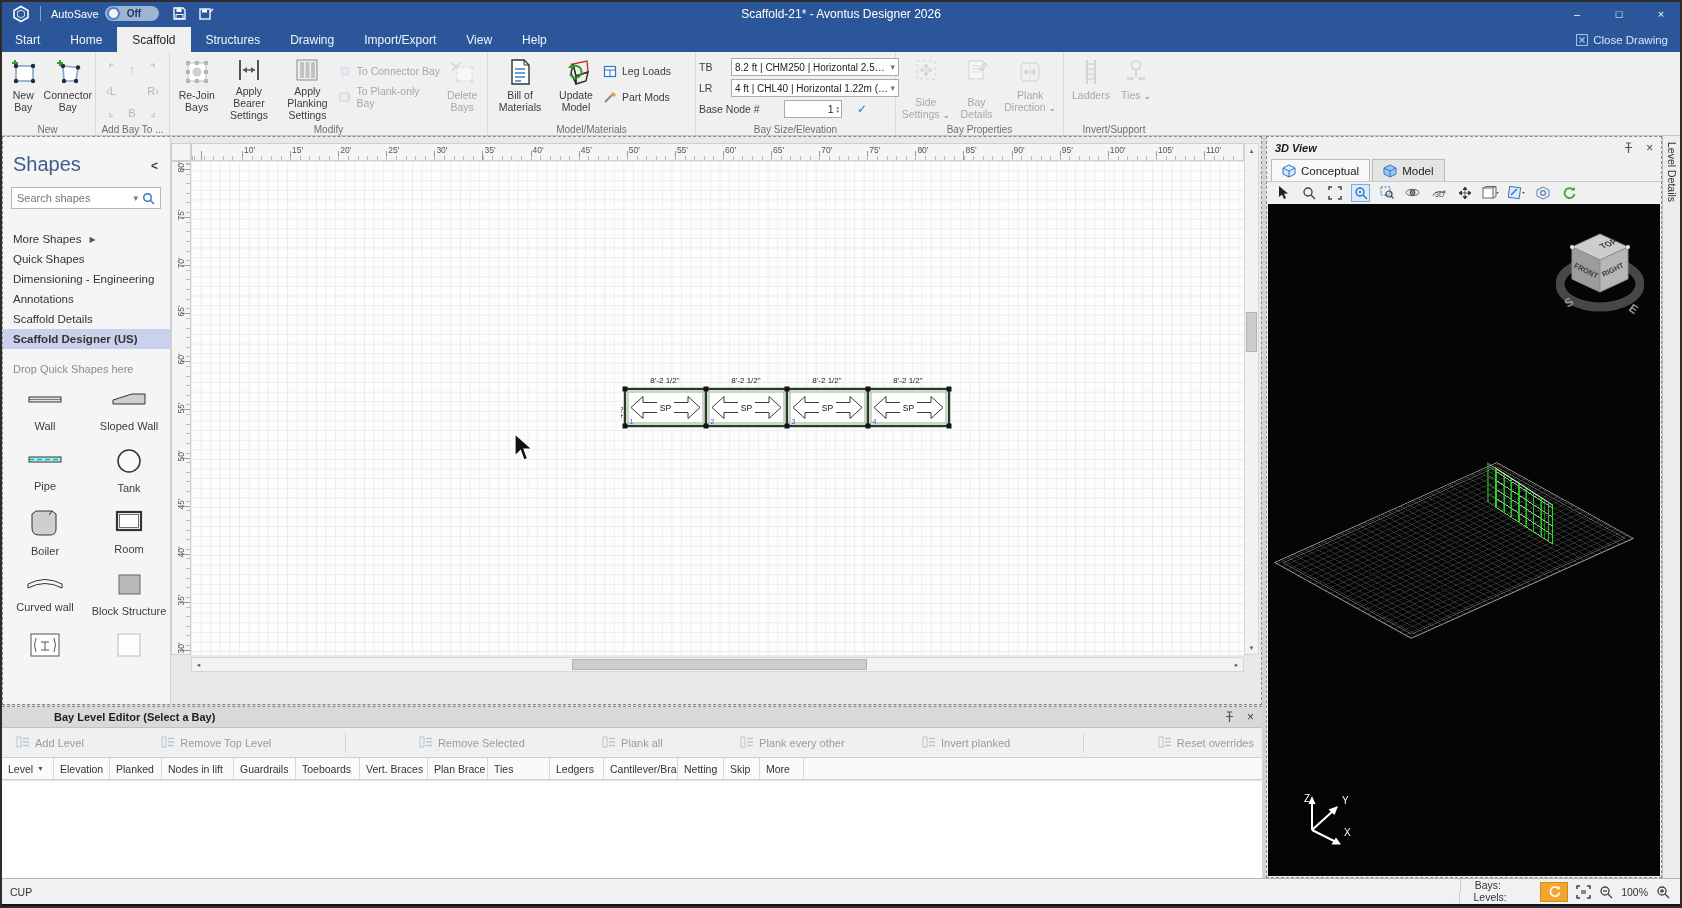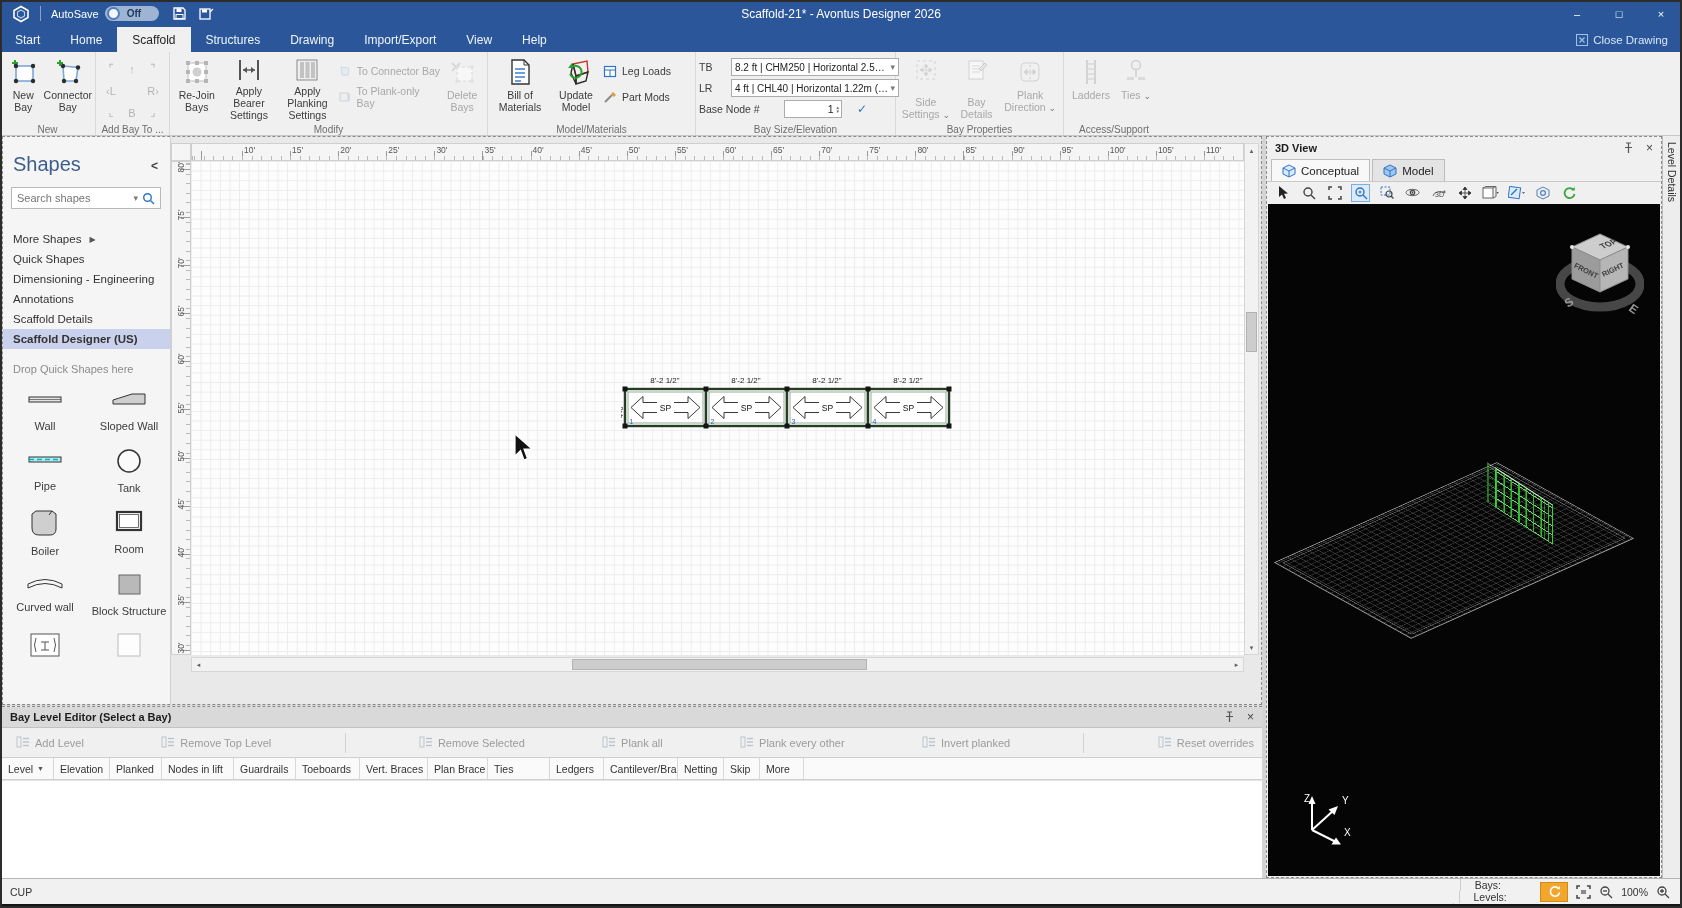--- a/index.html
+++ b/index.html
@@ -103,32 +103,32 @@
   
   #pagebar { position:absolute; left:20px; top:536px; right:4px; height:30px; background:#f0f0f0; display:flex; align-items:center; }
   #plan-tab { font-size:12px; font-weight:bold; color:#2b579a; margin-left:12px; cursor:pointer; }
   #all-tab { font-size:12px; color:#444; margin-left:36px; cursor:pointer; }
   #all-tab .up { font-size:8px; color:#2b579a; }
   #add-page { width:15px; height:15px; border:1px solid #2b579a; border-radius:50%; color:#2b579a; font-size:11px; line-height:13px; text-align:center; margin-left:22px; cursor:pointer; }
 
   
   #ble { position:absolute; left:2px; top:706px; width:1260px; height:172px; background:#f0f0f0; border-top:1px dashed #8a8a8a; }
   #ble-header { height:21px; background:#d9d9d9; display:flex; align-items:center; padding:0 8px; border-bottom:1px solid #c2c2c2; }
-  #ble-title { font-size:11px; font-weight:bold; color:#1c1c1c; }
+  #ble-title { font-size:11px; font-weight:bold; color:#1c1c1c;margin-left:44px; }
   #ble-icons { margin-left:auto; display:flex; gap:12px; align-items:center; }
   #ble-toolbar { height:29px; display:flex; align-items:center; padding-left:6px; gap:2px;justify-content:space-between; }
   .ble-btn { display:flex; align-items:center; gap:5px; font-size:11px; color:#9b9b9b; padding:0 8px; height:22px; cursor:default; }
   .ble-sep { width:1px; height:20px; background:#d2d2d2; margin:0 4px; }
   #ble-cols { height:23px; display:flex; background:#fafafa; border-top:1px solid #cfcfcf; border-bottom:1px solid #cfcfcf; }
   .ble-col { font-size:10.5px; color:#333; display:flex; align-items:center; padding-left:6px; border-right:1px solid #d8d8d8; gap:4px; white-space:nowrap; overflow:hidden; }
   #ble-body { position:absolute; left:0; top:73px; right:0; bottom:0; background:#fff; border-top:1px solid #e4e4e4; }
 
   
   #view3d { position:absolute; left:1266px; top:136px; width:396px; height:742px; background:#f0f0f0; border:1px dashed #8a8a8a; }
-  #v3-header { height:21px; display:flex; align-items:center; padding:0 8px; }
+  #v3-header { height:21px; display:flex; align-items:center; padding:0 8px;font-style:italic; }
   #v3-title { font-size:11px; font-weight:bold; color:#1c1c1c; }
   #v3-icons { margin-left:auto; display:flex; gap:12px; align-items:center; }
   #v3-tabs { height:24px; display:flex; align-items:flex-end; padding-left:4px; gap:2px; border-bottom:1px solid #c9c9c9; }
   .v3-tab { height:22px; display:flex; align-items:center; gap:5px; font-size:11.5px; color:#222; padding:0 10px; border:1px solid #bcbcbc; border-bottom:none; background:#e4e4e4; cursor:pointer; }
   .v3-tab.active { background:#f8f8f8; }
   #v3-toolbar { height:21px; display:flex; align-items:center; padding-left:6px; gap:7px; }
   .v3-tool { width:19px; height:18px; display:flex; align-items:center; justify-content:center; cursor:pointer; }
   .v3-tool.sel { background:#dceafa; border:1px solid #7ab0e0; }
   #viewport { position:absolute; left:1px; top:67px; right:1px; bottom:1px; background:#050505; overflow:hidden; }
   #floor3d { position:absolute; left:36px; top:244px; width:300px; height:205px;
@@ -476,21 +476,21 @@
               <circle cx="11" cy="7" r="4.5" fill="none" stroke="#b5b5b5" stroke-width="1.6"></circle>
               <line x1="11" y1="11.5" x2="11" y2="19" stroke="#b5b5b5" stroke-width="1.6"></line>
               <g fill="#c5c5c5">
                 <rect x="2" y="19" width="7" height="3"></rect>
                 <rect x="13" y="19" width="7" height="3"></rect>
               </g>
             </svg>
           </div>
         <div class="blabel"><span>Ties</span> <span class="caret">⌄</span></div>
       </div>
-      <div class="rgroup-label">Access/Support</div>
+      <div class="rgroup-label">Invert/Support</div>
     </div>
   </div>
 
   <div id="workspace">
 
     <div id="shapes-panel">
       <div id="shapes-title">Shapes</div>
       <div id="shapes-collapse">&lt;</div>
       <div id="shape-search">
         <input placeholder="Search shapes" style="">

